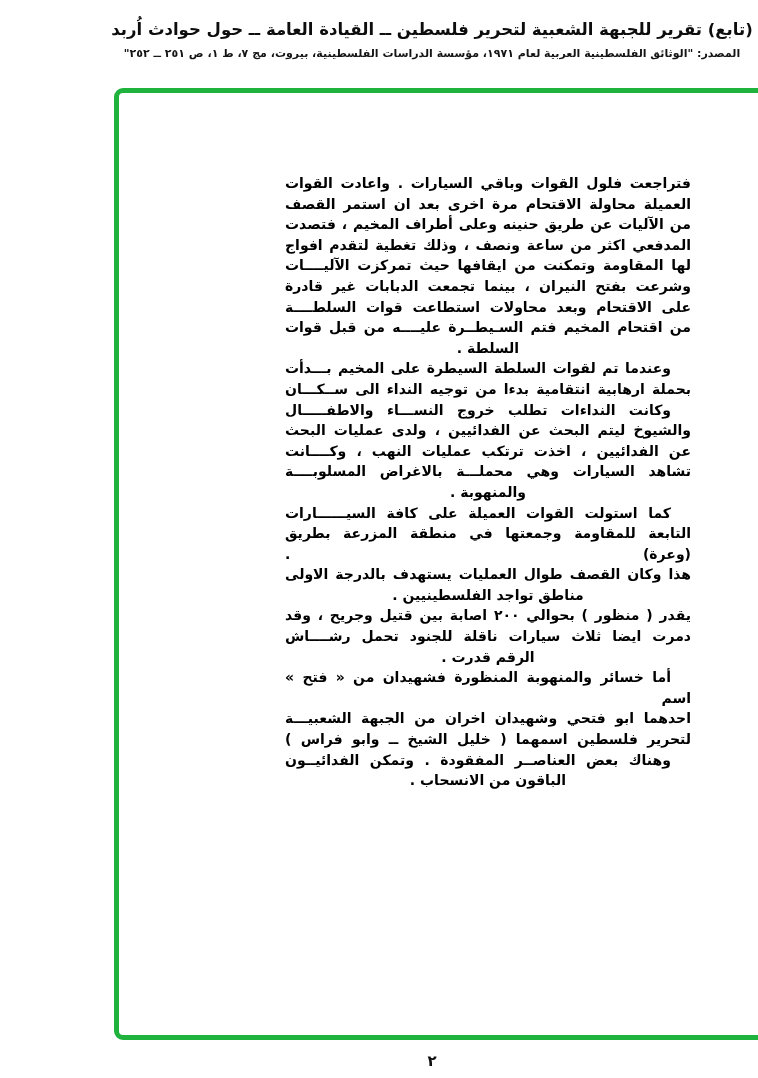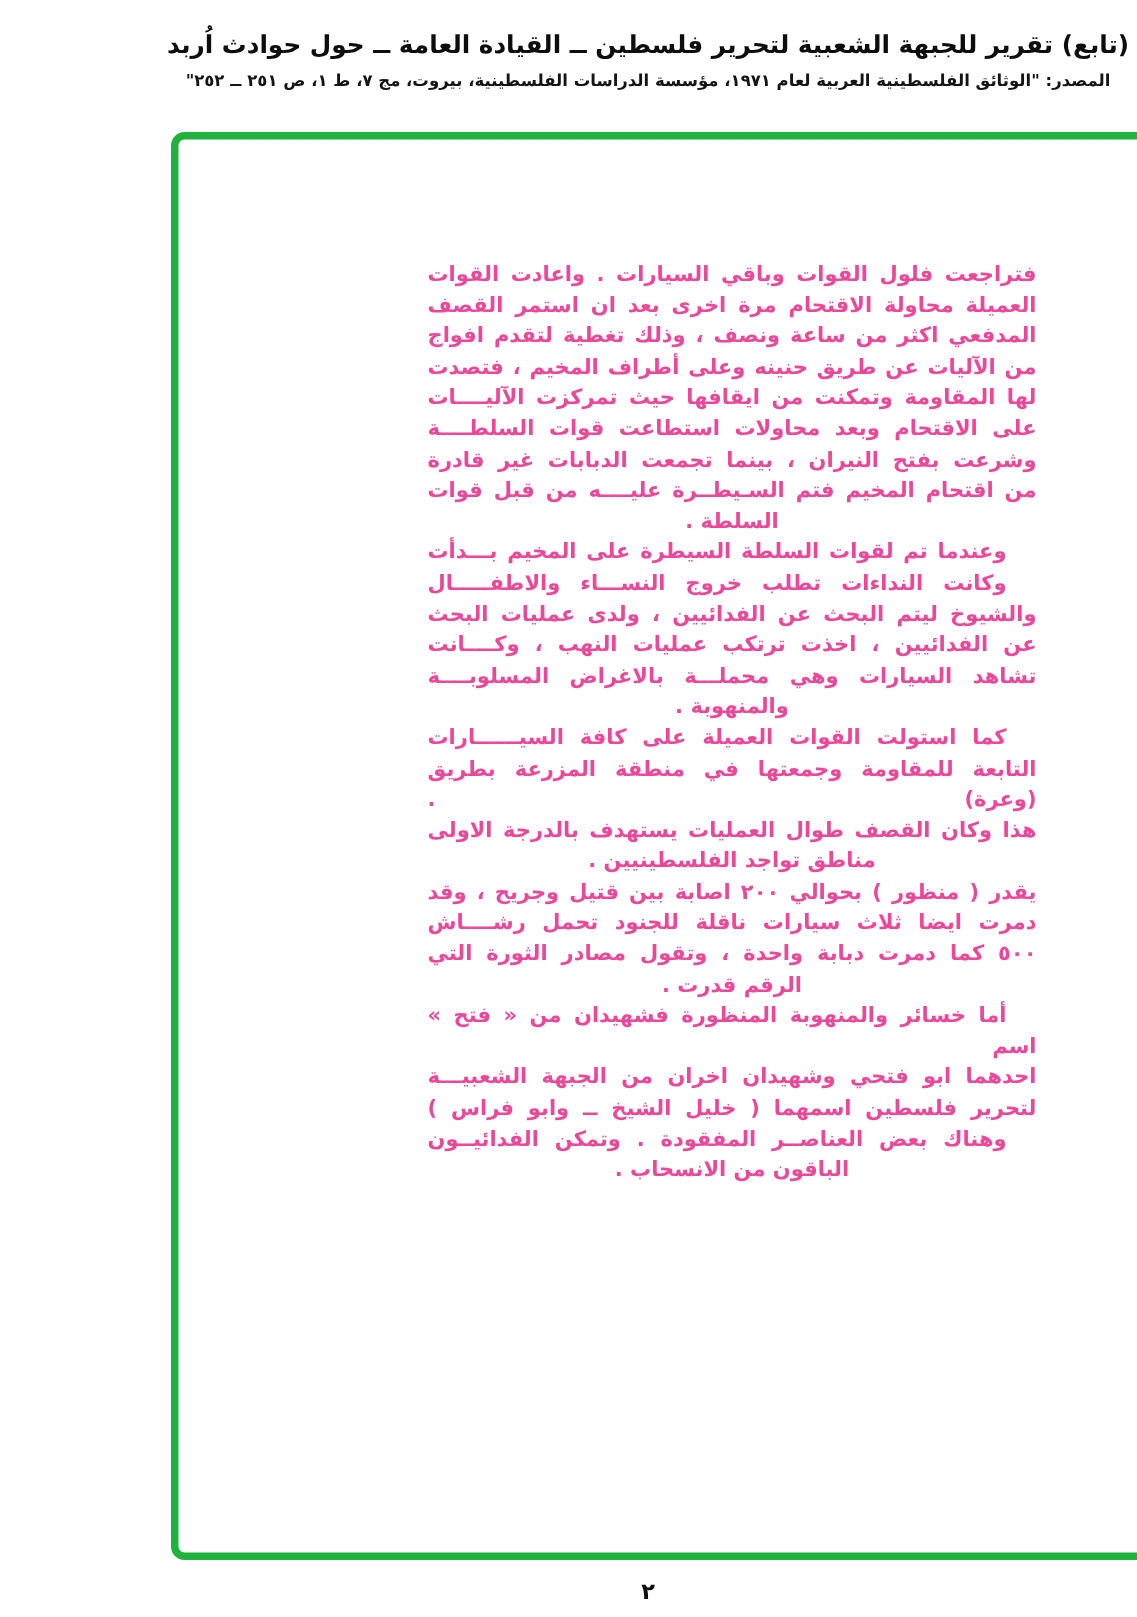--- a/index.html
+++ b/index.html
@@ -49,21 +49,21 @@
     box-sizing: border-box;
     background: #ffffff;
   }
   
   .text-column {
     position: absolute;
     top: 80px;
     right: 160px;
     width: 406px;
     direction: rtl;
-    color: #ec4899;
+    color: #000000;
     font-size: 14px;
     font-weight: bold;
     line-height: 20.6px;
   }
   .para { margin: 0; }
   .line {
     text-align: justify;
     text-align-last: justify;
     white-space: normal;
   }
@@ -90,48 +90,48 @@
   <div class="header">
     <div class="doc-title">(تابع) تقرير للجبهة الشعبية لتحرير فلسطين ــ القيادة العامة ــ حول حوادث اُربد</div>
     <div class="doc-source">المصدر: "الوثائق الفلسطينية العربية لعام ١٩٧١، مؤسسة الدراسات الفلسطينية، بيروت، مج ٧، ط ١، ص ٢٥١ ــ ٢٥٢"</div>
   </div>
 
   <div class="frame" style="border-color: rgb(31, 178, 60);">
     <div class="text-column">
         <div class="para">
           <div class="line first no-indent">فتراجعت فلول القوات وباقي السيارات . واعادت القوات</div>
           <div class="line">العميلة محاولة الاقتحام مرة اخرى بعد ان استمر القصف</div>
+          <div class="line">من الآليات عن طريق حنينه وعلى أطراف المخيم ، فتصدت</div>
           <div class="line">المدفعي اكثر من ساعة ونصف ، وذلك تغطية لتقدم افواج</div>
-          <div class="line">من الآليات عن طريق حنينه وعلى أطراف المخيم ، فتصدت</div>
           <div class="line">لها المقاومة وتمكنت من ايقافها حيث تمركزت الآليــــات</div>
+          <div class="line">وشرعت بفتح النيران ، بينما تجمعت الدبابات غير قادرة</div>
           <div class="line">على الاقتحام وبعد محاولات استطاعت قوات السلطــــة</div>
-          <div class="line">وشرعت بفتح النيران ، بينما تجمعت الدبابات غير قادرة</div>
           <div class="line">من اقتحام المخيم فتم السـيطــرة عليــــه من قبل قوات</div>
           <div class="line last">السلطة .</div>
         </div>
         <div class="para">
           <div class="line first">وعندما تم لقوات السلطة السيطرة على المخيم بـــدأت</div>
+          <div class="line">بحملة ارهابية انتقامية بدءا من توجيه النداء الى ســكـــان</div>
         </div>
         <div class="para">
           <div class="line first">وكانت النداءات تطلب خروج النســـاء والاطفـــــال</div>
           <div class="line">والشيوخ ليتم البحث عن الفدائيين ، ولدى عمليات البحث</div>
           <div class="line">عن الفدائيين ، اخذت ترتكب عمليات النهب ، وكــــانت</div>
           <div class="line">تشاهد السيارات وهي محملـــة بالاغراض المسلوبــــة</div>
           <div class="line last">والمنهوبة .</div>
         </div>
         <div class="para">
           <div class="line first">كما استولت القوات العميلة على كافة السيــــــارات</div>
           <div class="line">التابعة للمقاومة وجمعتها في منطقة المزرعة بطريق (وعرة) .</div>
           <div class="line">هذا وكان القصف طوال العمليات يستهدف بالدرجة الاولى</div>
           <div class="line last">مناطق تواجد الفلسطينيين .</div>
         </div>
         <div class="para">
           <div class="line">يقدر ( منظور ) بحوالي ٢٠٠ اصابة بين قتيل وجريح ، وقد</div>
           <div class="line">دمرت ايضا ثلاث سيارات ناقلة للجنود تحمل رشــــاش</div>
-          <div class="line">٥٠٠ كما دمرت دبابة واحدة ، وتقول مصادر الثورة التي</div>
           <div class="line last">الرقم قدرت .</div>
         </div>
         <div class="para">
           <div class="line first">أما خسائر والمنهوبة المنظورة فشهيدان من « فتح » اسم</div>
           <div class="line">احدهما ابو فتحي وشهيدان اخران من الجبهة الشعبيـــة</div>
           <div class="line">لتحرير فلسطين اسمهما ( خليل الشيخ ــ وابو فراس )</div>
         </div>
         <div class="para">
           <div class="line first">وهناك بعض العناصــر المفقودة . وتمكن الفدائيــون</div>
           <div class="line last">الباقون من الانسحاب .</div>

